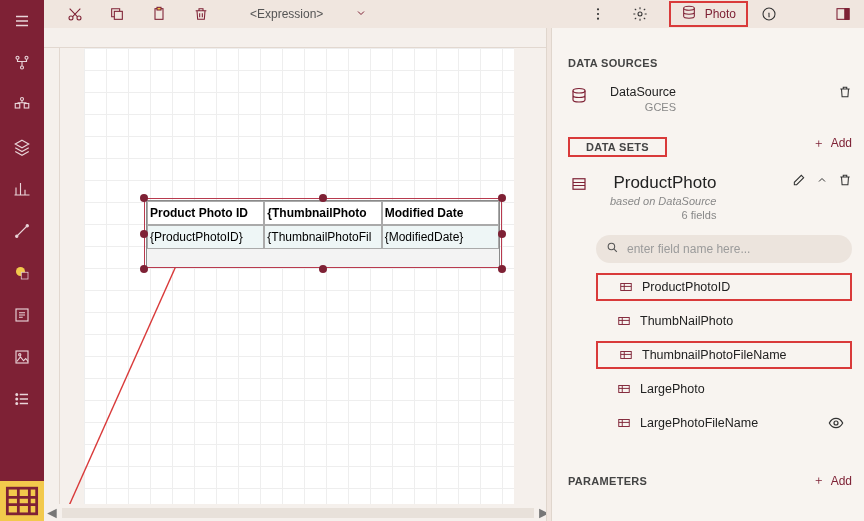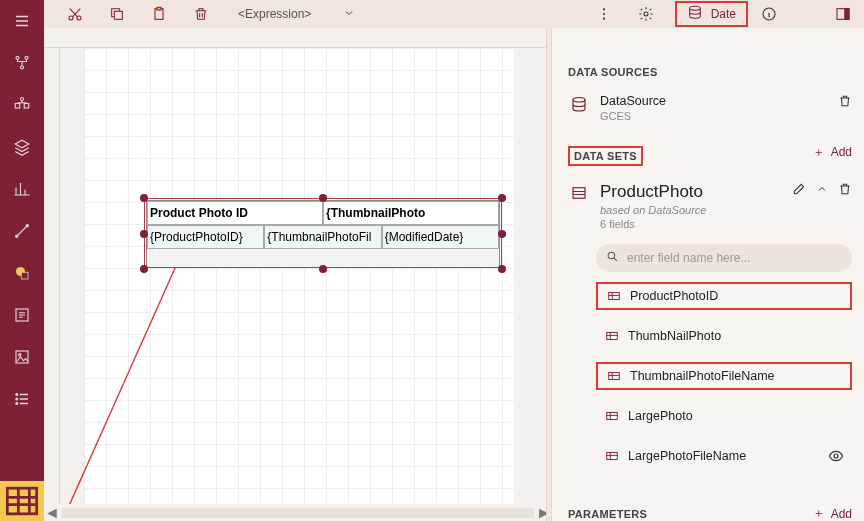--- a/index.html
+++ b/index.html
@@ -30,21 +30,21 @@
     position:absolute; left:44px; top:0; right:0; height:28px;
     background:#f0e6df; display:flex; align-items:center;
     padding: 0 8px 0 18px;
   }
   .toolbar .tb-btn {
     width:26px; height:26px; display:flex; align-items:center; justify-content:center;
     color:#7e2135; cursor:pointer; margin-right:16px;
   }
   .toolbar .tb-btn svg { width:16px; height:16px; }
   .toolbar .expr {
-    margin-left: 8px; color:#555; font-size:12px; display:flex; align-items:center;
+    margin-left: 20px; color:#555; font-size:12px; display:flex; align-items:center;
     gap: 32px;
   }
   .toolbar .expr .chev { color:#7e2135; }
   .toolbar .spacer { flex:1; }
   .toolbar .tb-right { display:flex; align-items:center; gap:8px; }
   .toolbar .tb-right .tb-btn { margin-right:8px; }
   .data-tab {
     display:flex; align-items:center; gap:8px; height:26px; padding:0 10px;
     border:2px solid #d93a3a; color:#7e2135; font-size:12px; cursor:pointer;
   }
@@ -114,34 +114,34 @@
   
   .panel-right {
     position:absolute; top:28px; right:0; bottom:0; width:312px;
     background:#f8f4f0; padding: 10px 12px 0 16px; overflow:hidden;
     color:#333; font-size:12px;
   }
   .panel-right h4 {
     font-size:11px; font-weight:bold; color:#444; letter-spacing:0.3px;
     margin: 18px 0 10px 0;
   }
-  .panel-right h4:first-child { margin-top: 28px; }
+  .panel-right h4:first-child { margin-top: 19px; }
   .panel-right .section-head {
     display:flex; align-items:center; justify-content:space-between;
   }
   .panel-right .section-head.boxed h4 {
-    border:2px solid #d93a3a; padding:2px 4px; margin-top:18px;
+    border:2px solid #d93a3a; padding:2px 16px; margin-top:18px;
     display:inline-block;
   }
   .panel-right .add-link {
     color:#7e2135; font-size:12px; display:flex; align-items:center; gap:6px; cursor:pointer;
   }
 
   .ds-item, .dset-item {
-    display:flex; align-items:flex-start; gap:10px; padding:6px 0;
+    display:flex; align-items:flex-start; gap:20px; padding:6px 0;text-align:right;
   }
   .ds-item .ico, .dset-item .ico {
     width:22px; height:22px; display:flex; align-items:center; justify-content:center;
     color:#7e2135;
   }
   .ds-item .txt .name { font-size:12.5px; color:#222; }
   .ds-item .txt .sub  { font-size:11px; color:#888; margin-top:2px; }
   .ds-item .right, .dset-item .right { margin-left:auto; display:flex; align-items:center; gap:10px; color:#555; }
 
   .dset-item .txt .name { font-size:17px; color:#222; }
@@ -155,28 +155,28 @@
   }
   .field-filter input {
     border:none; outline:none; background:transparent; font-size:12px;
     margin-left:8px; flex:1; color:#333;
   }
   .field-filter input::placeholder { color:#9b9b9b; }
 
   .field-list { margin-left: 28px; }
   .field-item {
     display:flex; align-items:center; gap:8px;
-    height:28px; padding:0 8px;
+    height:28px; padding:0 20px;
     font-size:12.5px; color:#222; cursor:pointer;
   }
   .field-item .fico { width:16px; height:16px; color:#7e2135; display:flex; align-items:center; justify-content:center;}
   .field-item .fico svg{ width:14px; height:14px; }
   .field-item.boxed { border:2px solid #d93a3a; }
   .field-item .eye { margin-left:auto; color:#555; }
-  .field-item + .field-item { margin-top: 12px; }
+  .field-item + .field-item { margin-top: 6px; }
 
   .ico-btn { cursor:pointer; }
 </style>
 </head>
 <body>
 
 <div class="sidebar-left">
   <div class="hamburger sb-item">
     <svg viewBox="0 0 24 24" fill="none" stroke="#e9d5d9" stroke-width="2">
         <path d="M4 6h16M4 12h16M4 18h16"></path>
@@ -301,21 +301,21 @@
           <path d="M12 2v3M12 19v3M4.2 4.2l2.1 2.1M17.7 17.7l2.1 2.1M2 12h3M19 12h3M4.2 19.8l2.1-2.1M17.7 6.3l2.1-2.1"></path>
         </svg>
     </div>
     <div class="data-tab">
       <span>
         <svg width="16" height="16" viewBox="0 0 24 24" stroke="#7e2135" stroke-width="1.6" fill="none">
             <ellipse cx="12" cy="5" rx="8" ry="3"></ellipse>
             <path d="M4 5v6c0 1.7 3.6 3 8 3s8-1.3 8-3V5M4 11v6c0 1.7 3.6 3 8 3s8-1.3 8-3v-6"></path>
           </svg>
       </span>
-      <span>Date</span>
+      <span>Photo</span>
     </div>
     <div class="tb-btn">
       <svg viewBox="0 0 24 24" stroke="#333" stroke-width="1.6" fill="none">
           <circle cx="12" cy="12" r="9"></circle>
           <path d="M12 8h.01M11 11h1v5h1"></path>
         </svg>
     </div>
   </div>
   <div class="tb-btn" style="margin-left:40px;margin-right:0">
     <svg viewBox="0 0 24 24" stroke="#7e2135" stroke-width="1.6" fill="none">
@@ -338,20 +338,21 @@
             <path d="M0,0 L6,3 L0,6 Z" fill="#d93a3a"></path>
           </marker>
         </defs>
       <line x1="14" y1="290" x2="130" y2="30" stroke="#d93a3a" stroke-width="1.4" marker-end="url(#ah)"></line>
     </svg>
 
     <div class="rpt-table">
       <div class="rpt-row">
         <div class="rpt-cell hdr">Product Photo ID</div>
         <div class="rpt-cell hdr">{ThumbnailPhoto</div>
+        <div class="rpt-cell hdr">Modified Date</div>
       </div>
       <div class="rpt-row">
         <div class="rpt-cell body">{ProductPhotoID}</div>
         <div class="rpt-cell body">{ThumbnailPhotoFil</div>
         <div class="rpt-cell body">{ModifiedDate}</div>
       </div>
       <div class="rpt-foot"></div>
     </div>
 
     <div class="sel-box"></div>

